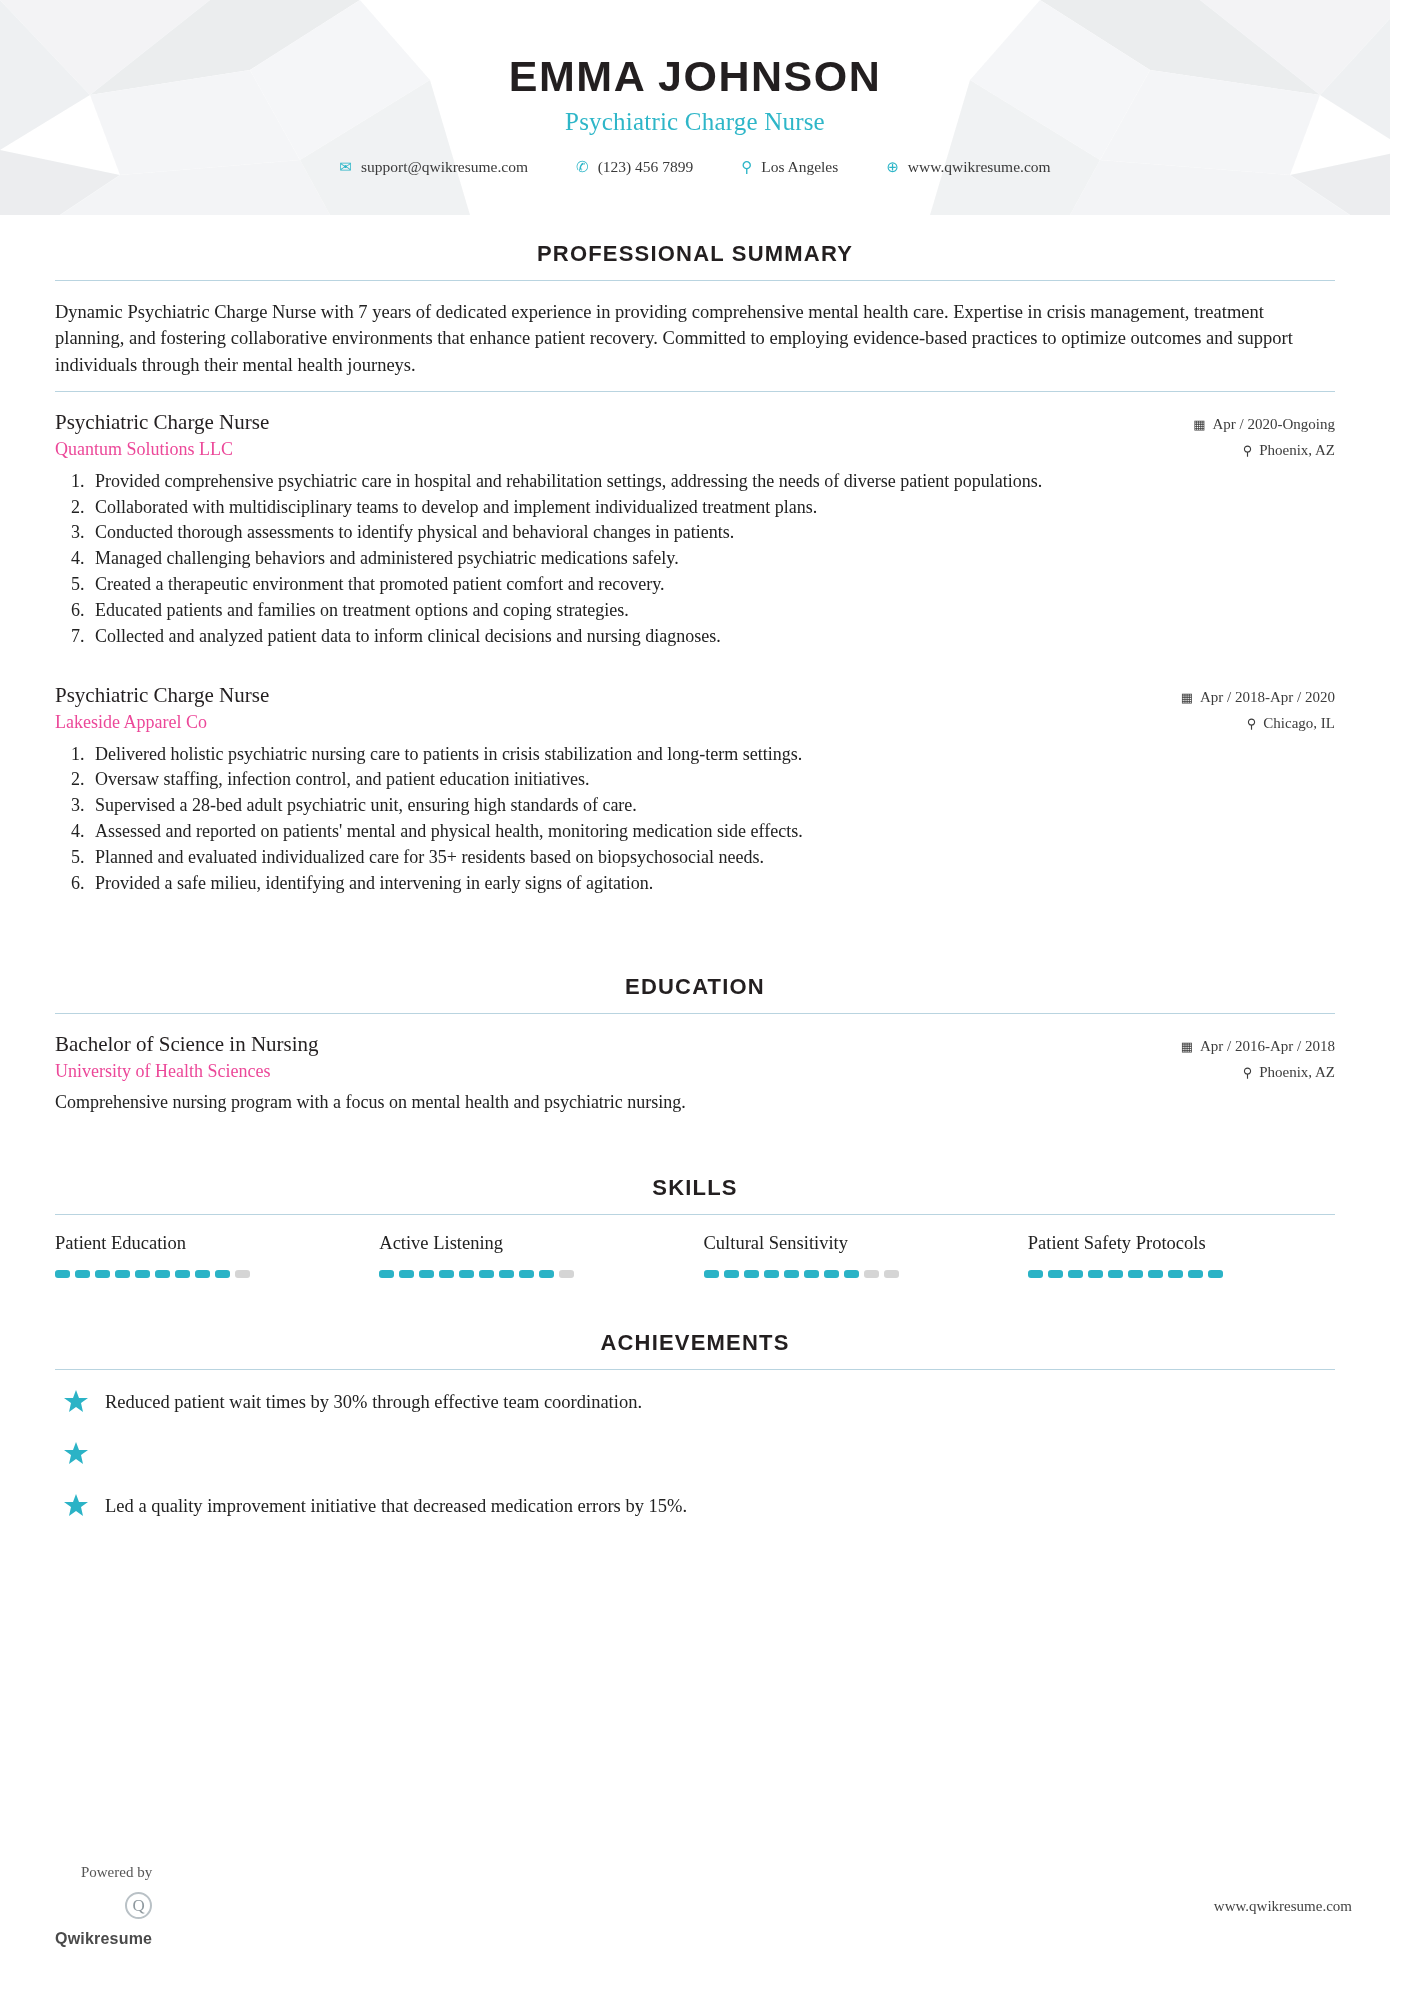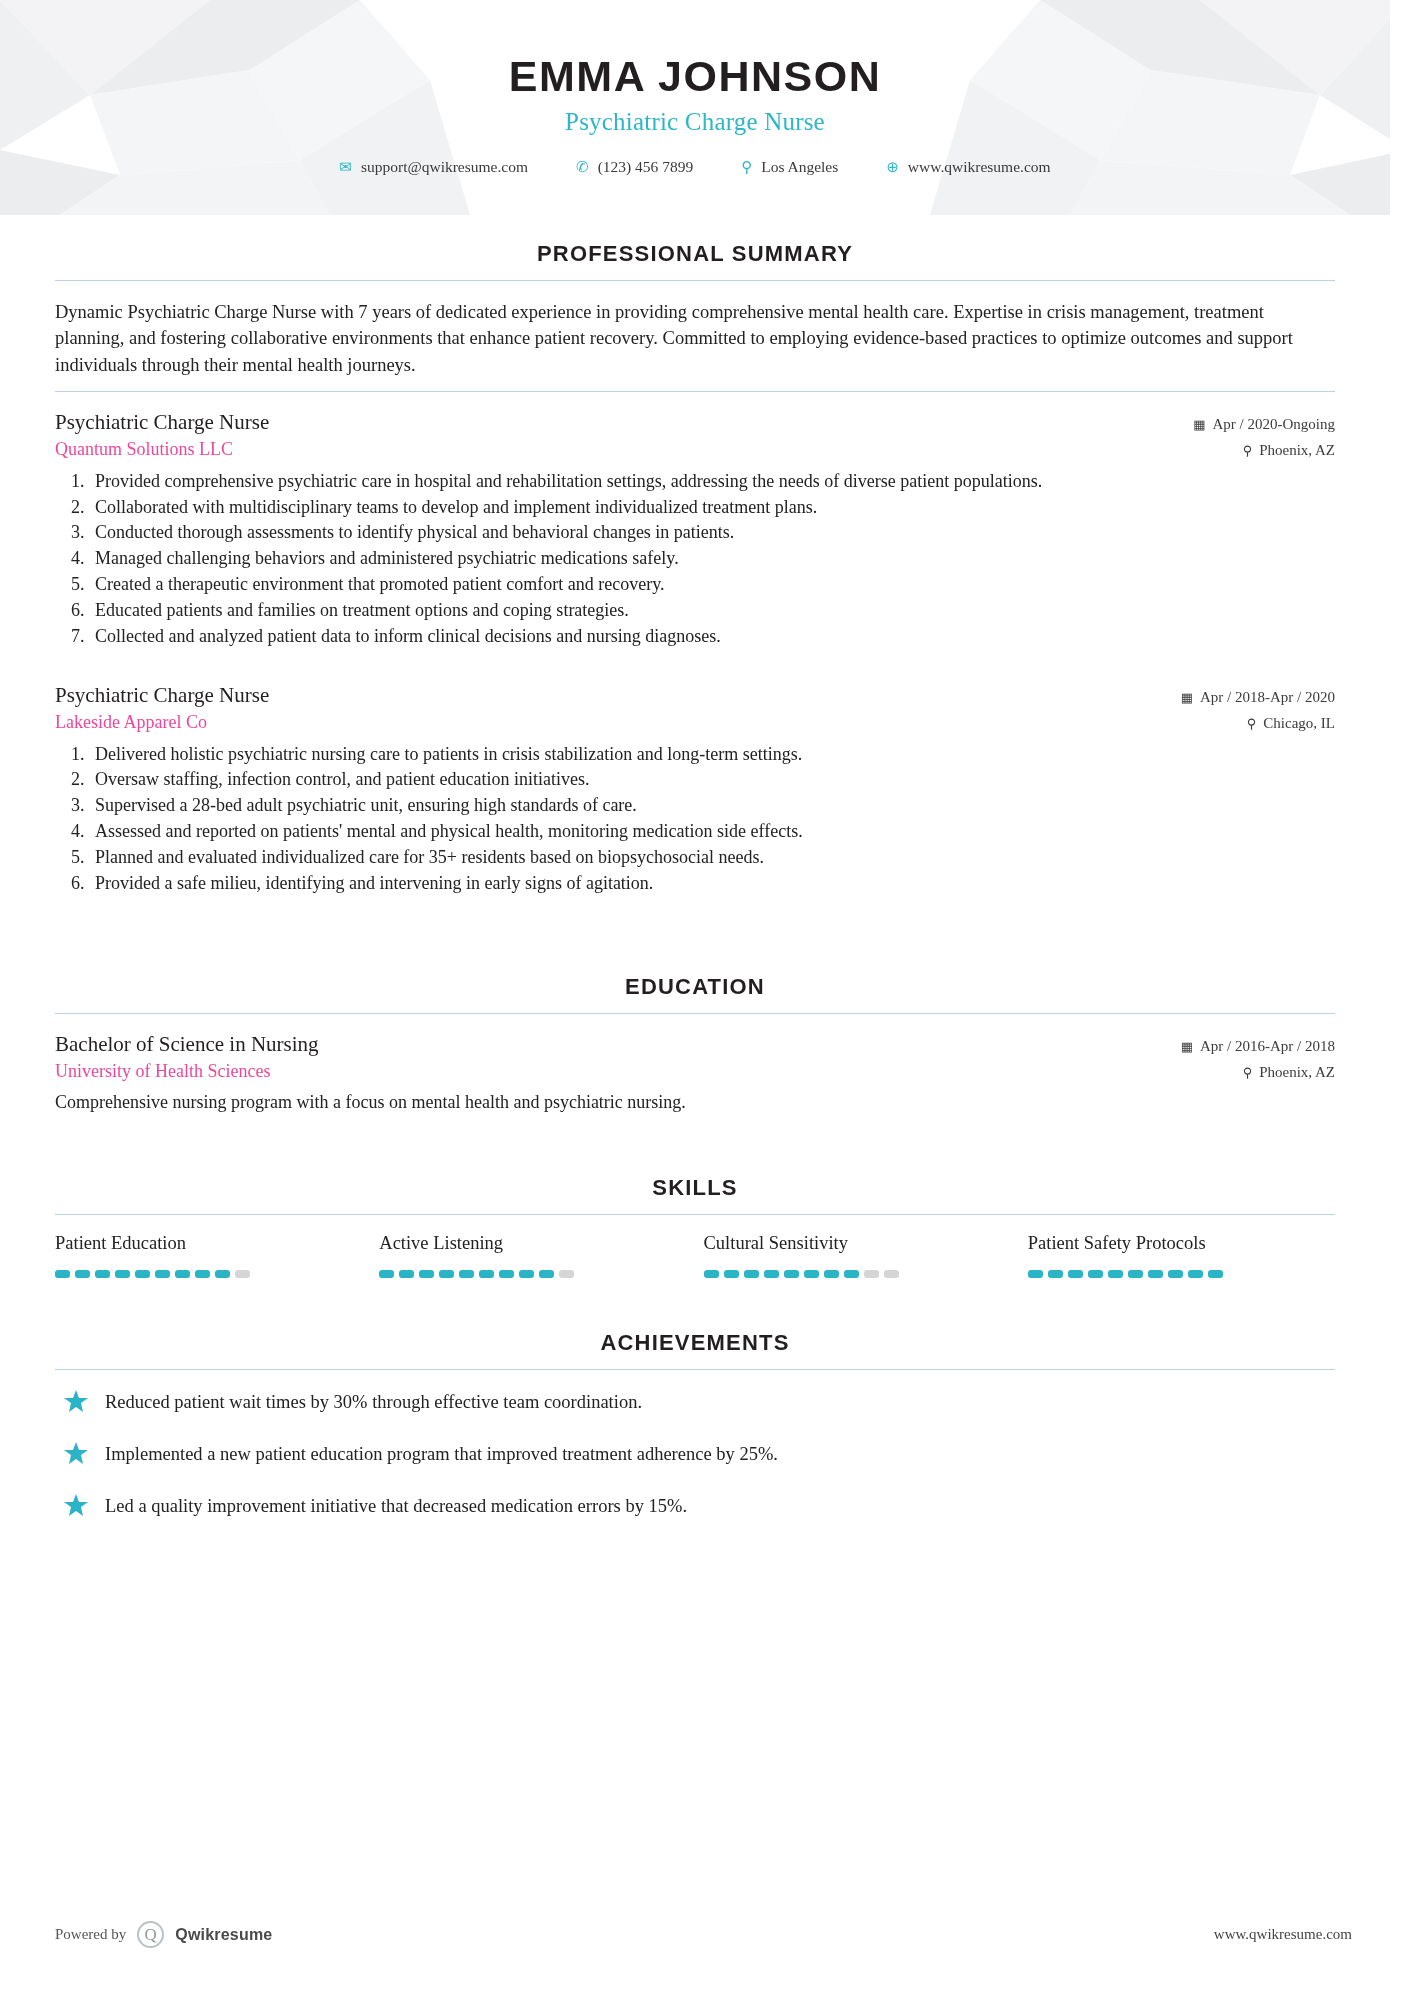--- a/index.html
+++ b/index.html
@@ -195,22 +195,23 @@
     width: 1407px;
     padding: 0 55px;
     display: flex;
     justify-content: space-between;
     align-items: center;
     font-size: 15px;
     color: #555;
   }
   .powered {
     display: flex;
-    align-items: center;
+    align-items: flex-end;
     gap: 11px;
+    flex-direction: column;
   }
   .qmark {
     width: 27px; height: 27px;
     border-radius: 50%;
     border: 2px solid #b9c1c6;
     color: #8f999f;
     font-family: "Liberation Serif", serif;
     font-size: 17px;
     display: flex;
     align-items: center;
@@ -449,21 +450,20 @@
           </svg>
       </span>
       <div class="ach-text">Reduced patient wait times by 30% through effective team coordination.</div>
     </div>
     <div class="ach-item">
       <span>
         <svg width="26" height="26" viewBox="0 0 26 26">
             <polygon points="13,2 16,10 25,10 18,15 20,24 13,19 6,24 8,15 1,10 10,10" fill="#2bb3c6"></polygon>
           </svg>
       </span>
-      <div class="ach-text">Implemented a new patient education program that improved treatment adherence by 25%.</div>
     </div>
     <div class="ach-item">
       <span>
         <svg width="26" height="26" viewBox="0 0 26 26">
             <polygon points="13,2 16,10 25,10 18,15 20,24 13,19 6,24 8,15 1,10 10,10" fill="#2bb3c6"></polygon>
           </svg>
       </span>
       <div class="ach-text">Led a quality improvement initiative that decreased medication errors by 15%.</div>
     </div>
   </div>

